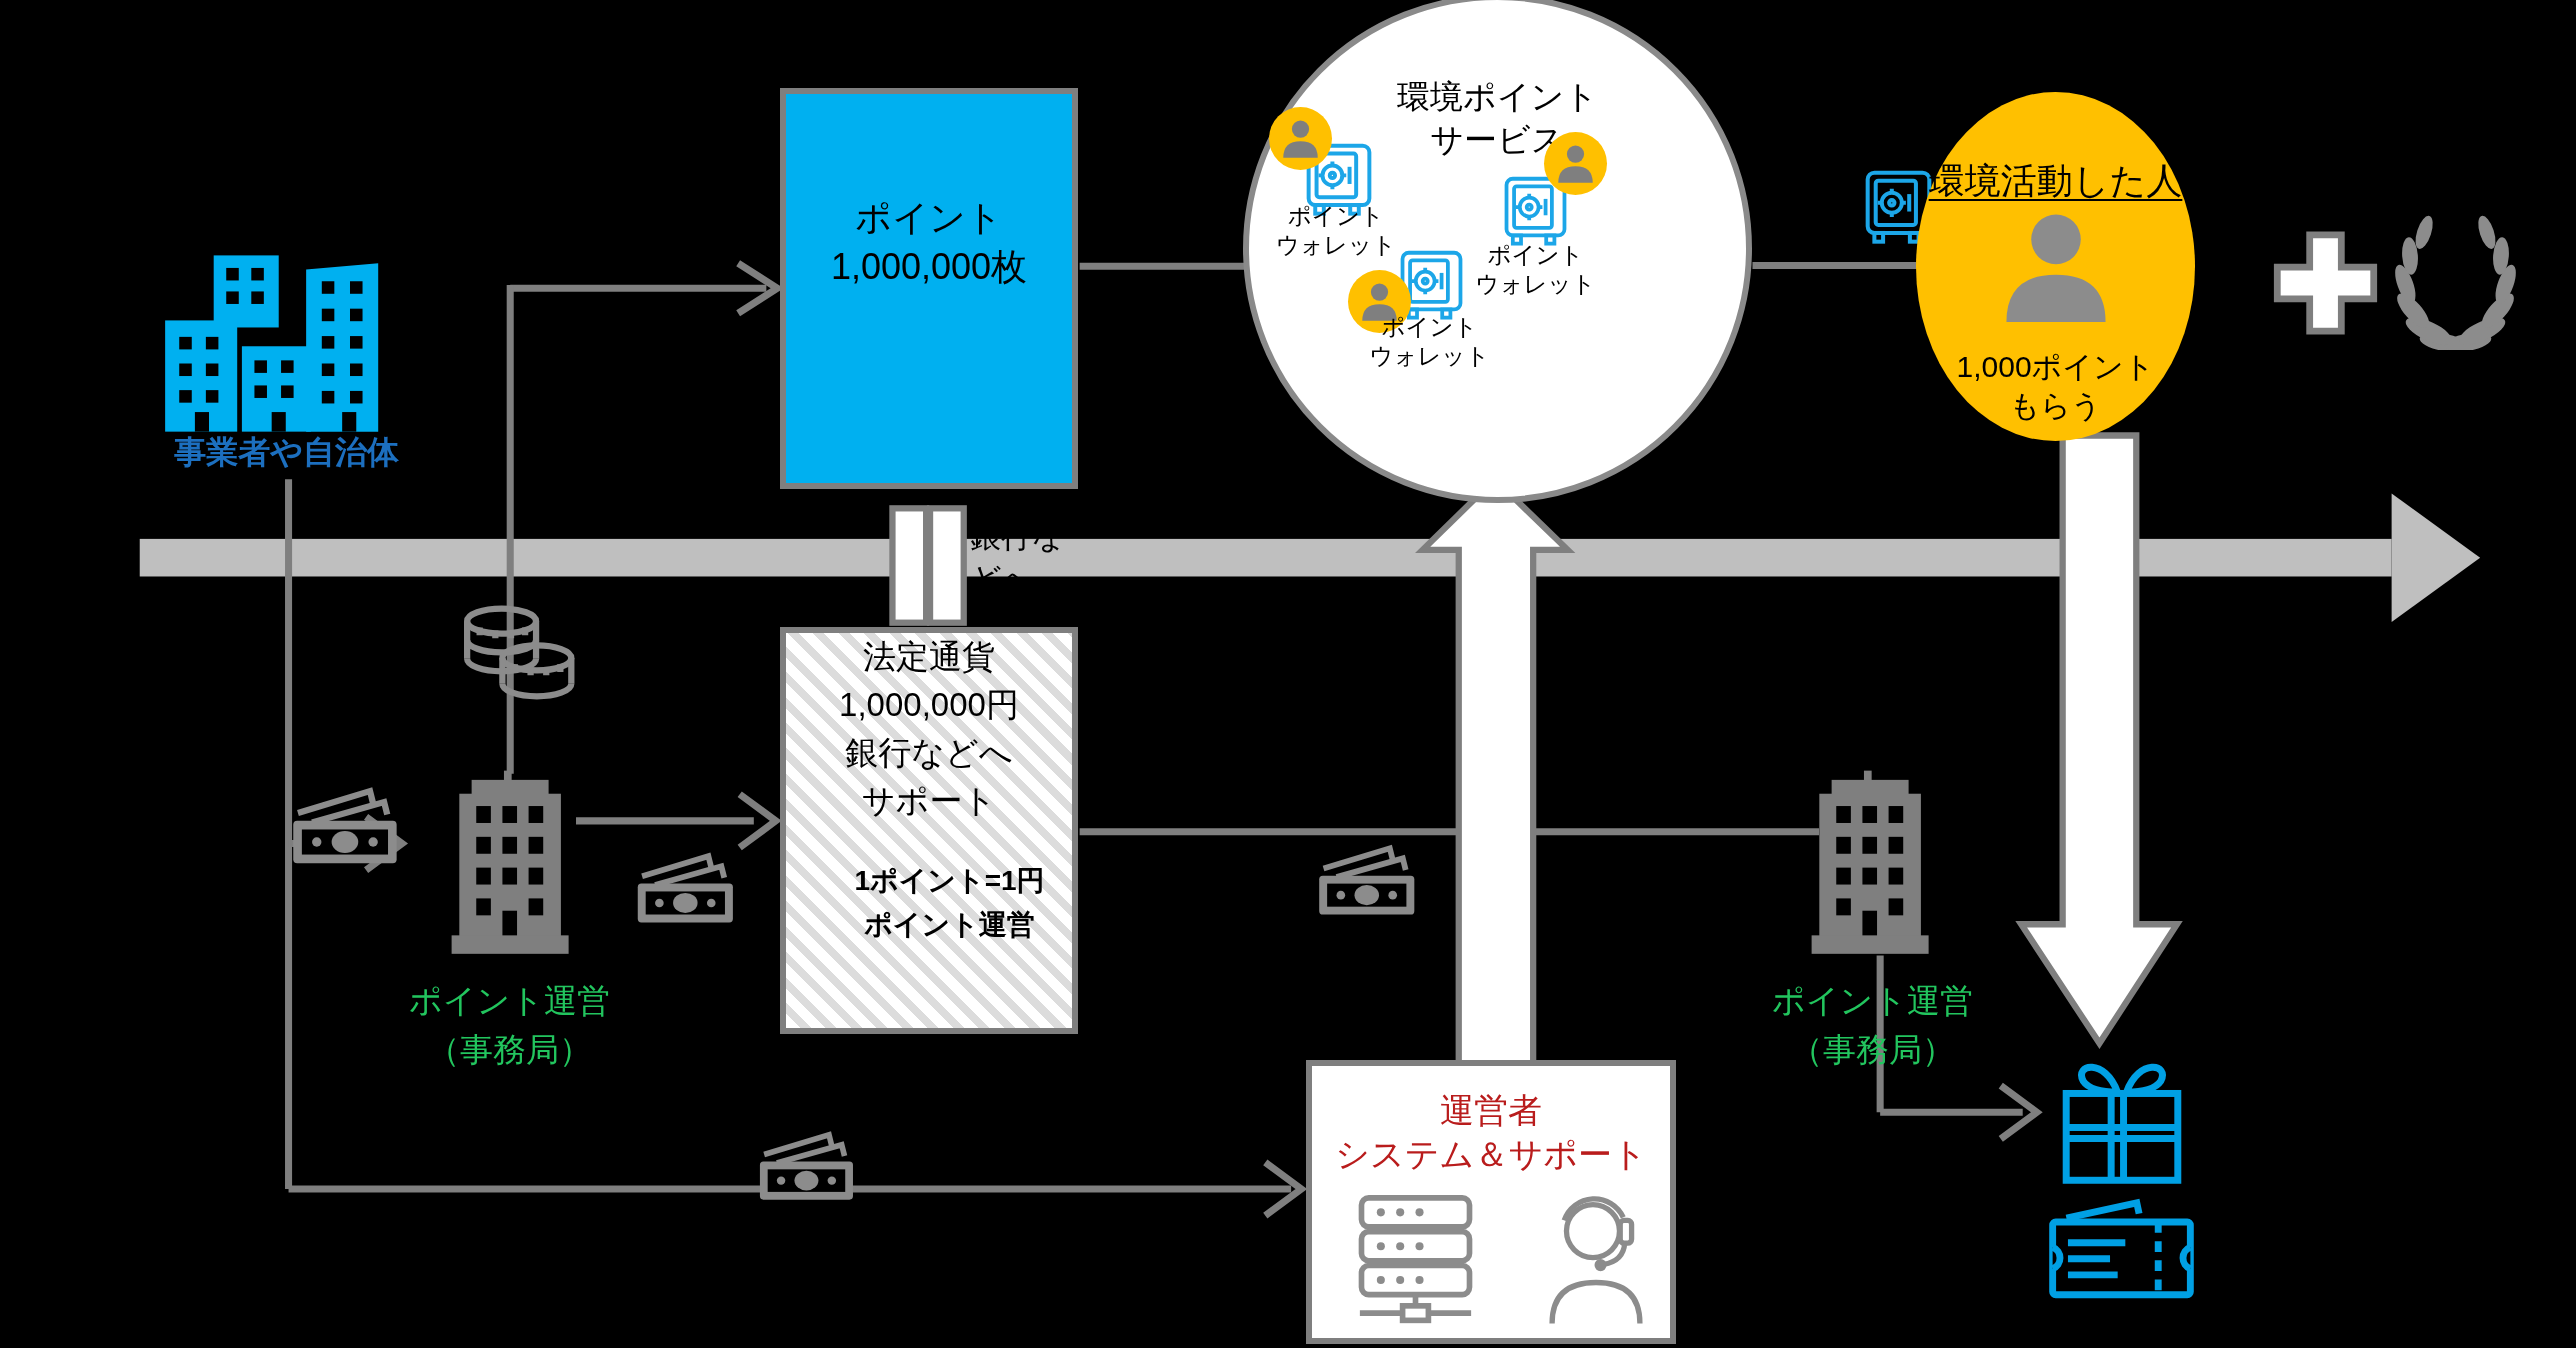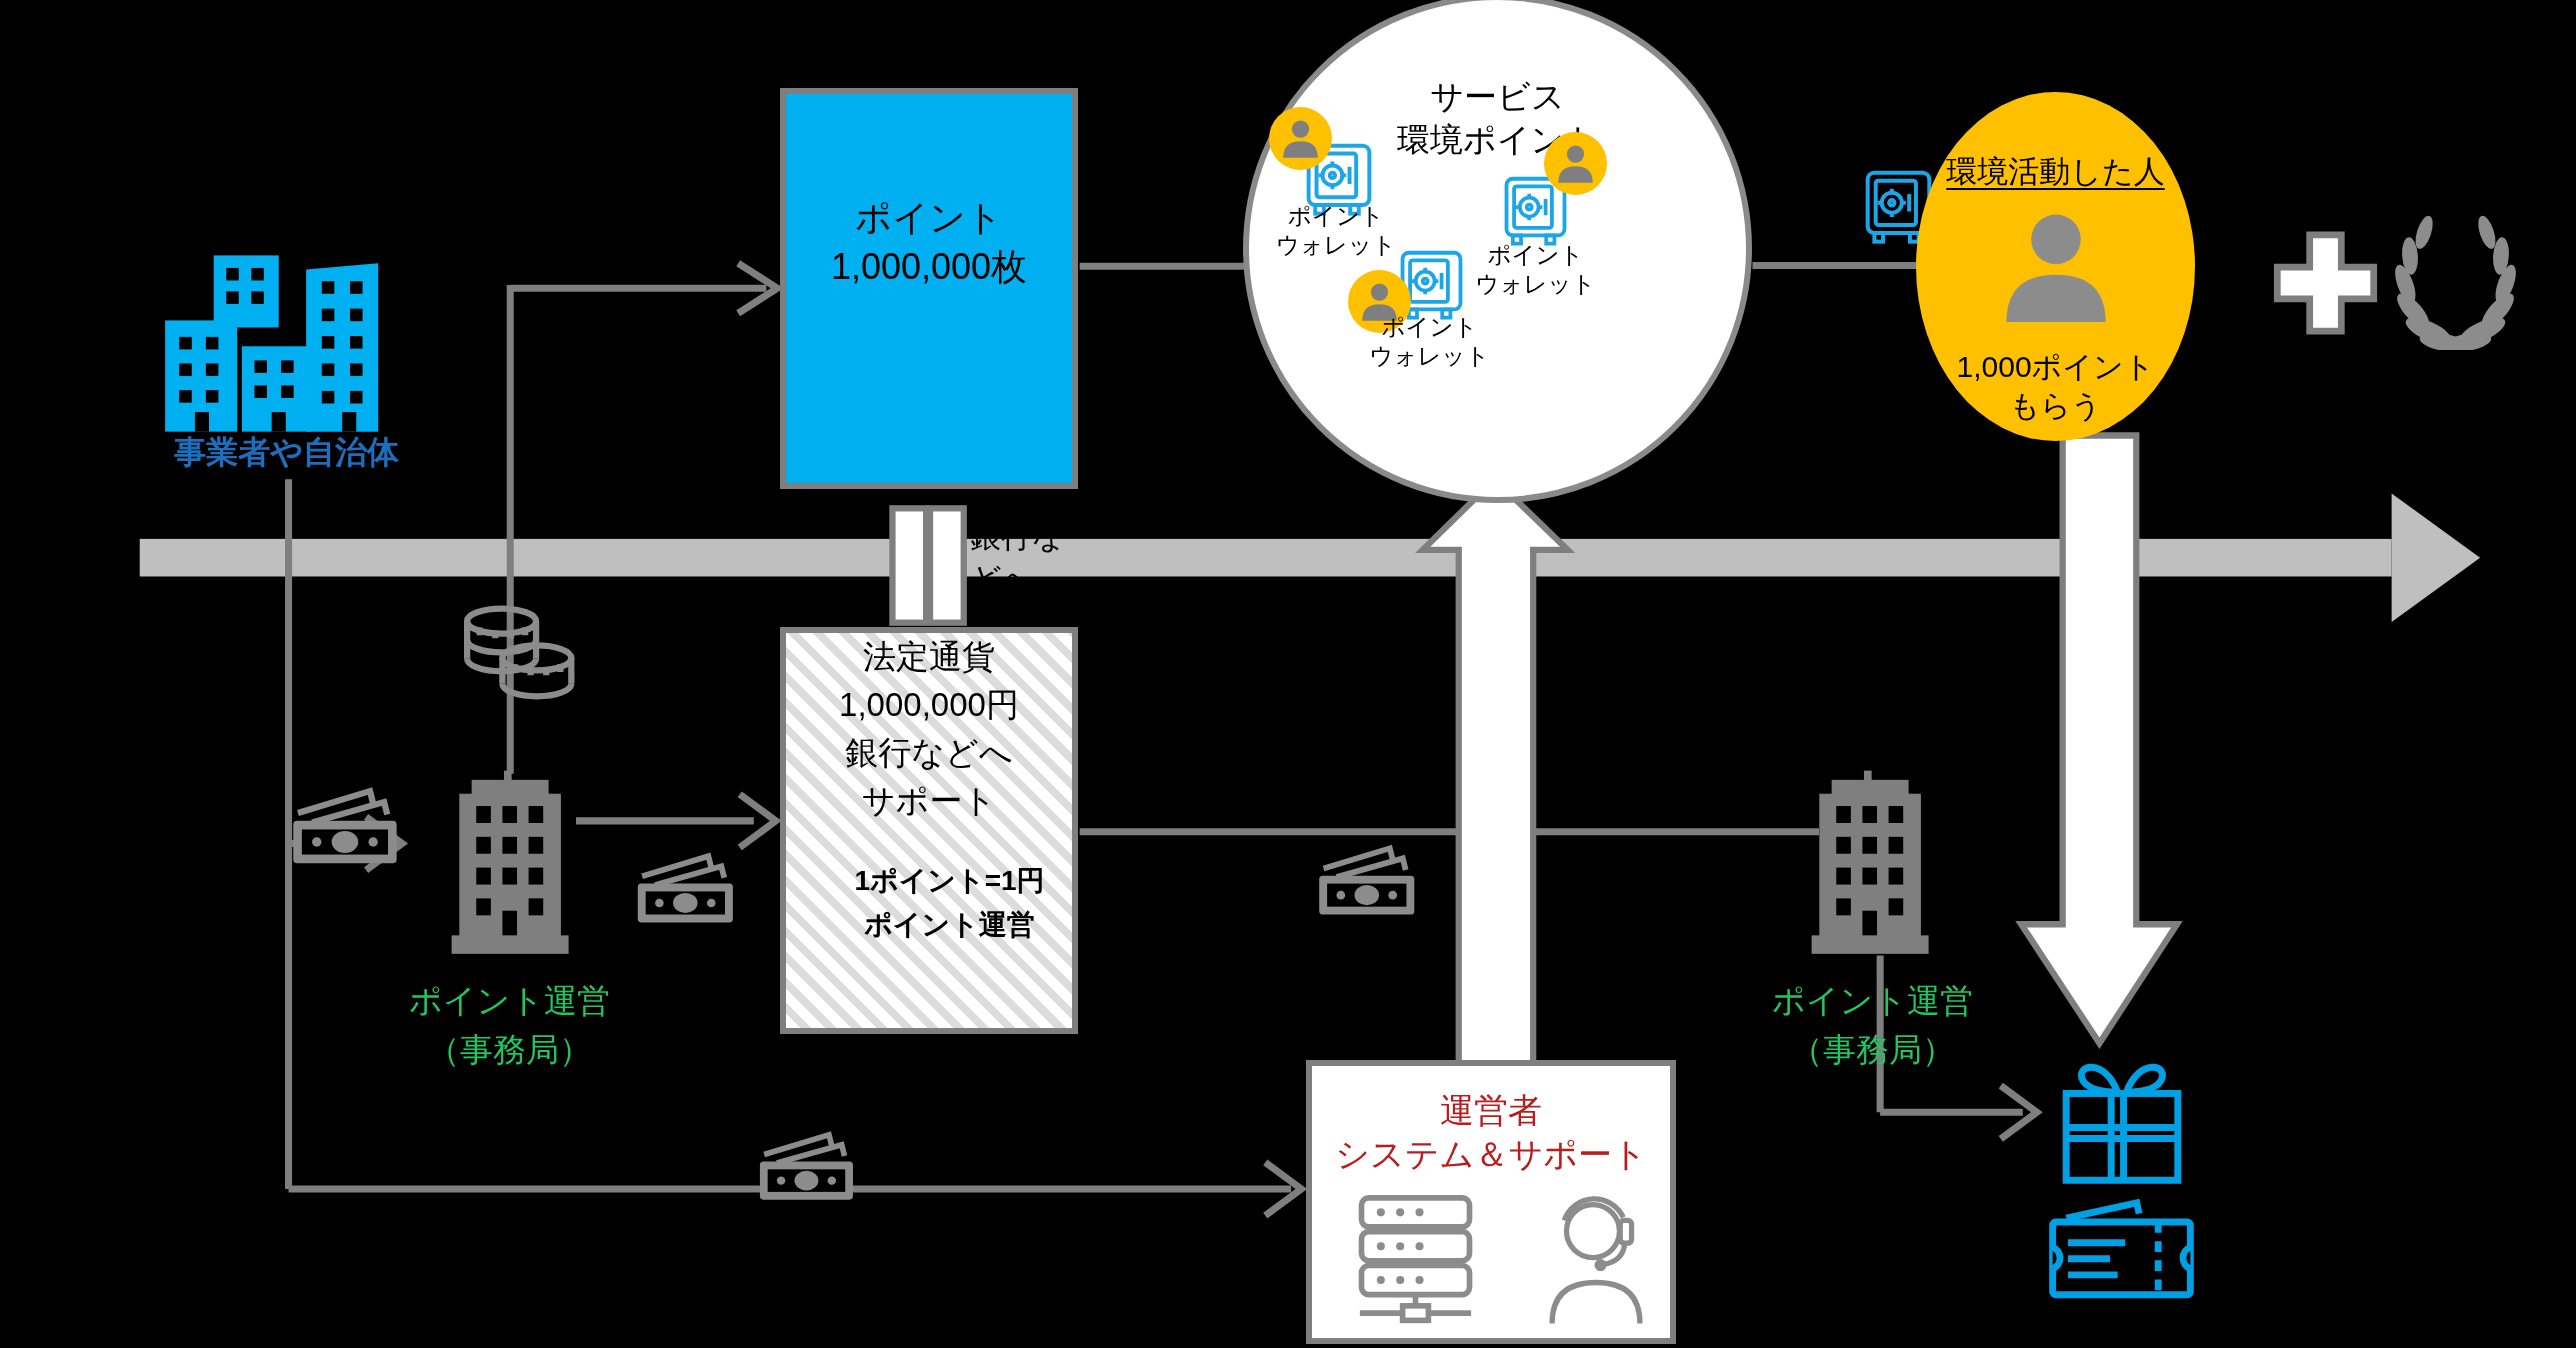--- a/index.html
+++ b/index.html
@@ -20,21 +20,21 @@
   .hatch-box .main{font-size:33px;line-height:48px;}
   .hatch-box .note{margin-top:34px;font-size:28px;line-height:44px;font-weight:bold;padding-left:41px;}
   .service-circle{left:1243px;top:-6.3px;width:509px;height:509px;border-radius:50%;
                   background:#fff;border:6.3px solid #8A8A8A;}
   .service-circle .title{position:absolute;left:0;top:75px;width:100%;text-align:center;
                   font-size:33px;line-height:43px;color:#000;}
   .wallet-label{position:absolute;width:133px;text-align:center;font-size:23.5px;line-height:29px;color:#000;}
   .mini-person{position:absolute;width:63px;height:63px;border-radius:50%;background:#FFC000;
                display:flex;align-items:center;justify-content:center;}
   .recipient{left:1916px;top:92px;width:279px;height:349px;border-radius:50%;background:#FFC000;text-align:center;}
-  .recipient .title{position:absolute;left:0;top:59px;width:100%;font-size:31px;color:#000;
+  .recipient .title{position:absolute;left:0;top:65px;width:100%;font-size:36px;color:#000;
                     text-decoration:underline;text-decoration-thickness:2.4px;text-underline-offset:6.3px;}
   .recipient .lines{position:absolute;left:0;top:255px;width:100%;font-size:30px;line-height:39px;color:#000;}
   .operator-box{left:1306px;top:1060px;width:370px;height:284px;background:#fff;border:6.3px solid #7F7F7F;}
   .operator-box .title{margin-top:22px;text-align:center;font-size:34px;line-height:44px;color:#b91c1c;}
   .biz-label{left:118px;top:431px;width:337px;text-align:center;font-size:32px;font-weight:600;color:#1C6FBF;}
   .op-label{width:279px;text-align:center;font-size:33px;line-height:49px;color:#22c55e;top:976px;}
   .balance-label{left:970px;top:539px;width:125px;height:38px;display:flex;align-items:center;
                  font-size:31px;color:#000;z-index:3;}
 </style>
 </head>
@@ -174,22 +174,22 @@
       <div>サポート</div>
     </div>
     <div class="note">
       <div>1ポイント=1円</div>
       <div>ポイント運営</div>
     </div>
   </div>
 
   <div class="node service-circle">
     <div class="title">
+      <div>環境ポイント</div>
       <div>サービス</div>
-      <div>環境ポイント</div>
     </div>
 
     <svg class="abs" style="left:57px;top:141px;" width="66" height="78" viewBox="0 0 100 112">
       <use href="#safe" stroke="#1CA6E8"></use>
       </svg>
     <div class="mini-person" style="left:20.4px;top:107px;">
       <svg width="41" height="41" viewBox="0 0 100 100">
         <use href="#person" fill="#7F7F7F"></use>
         </svg>
     </div>

